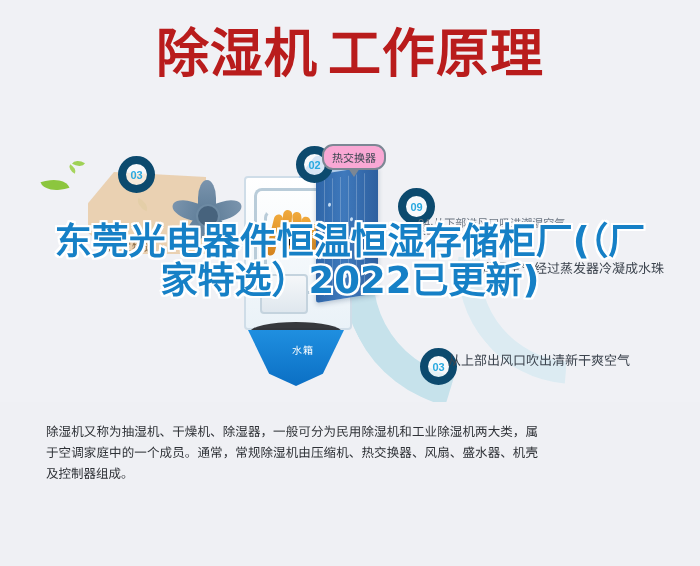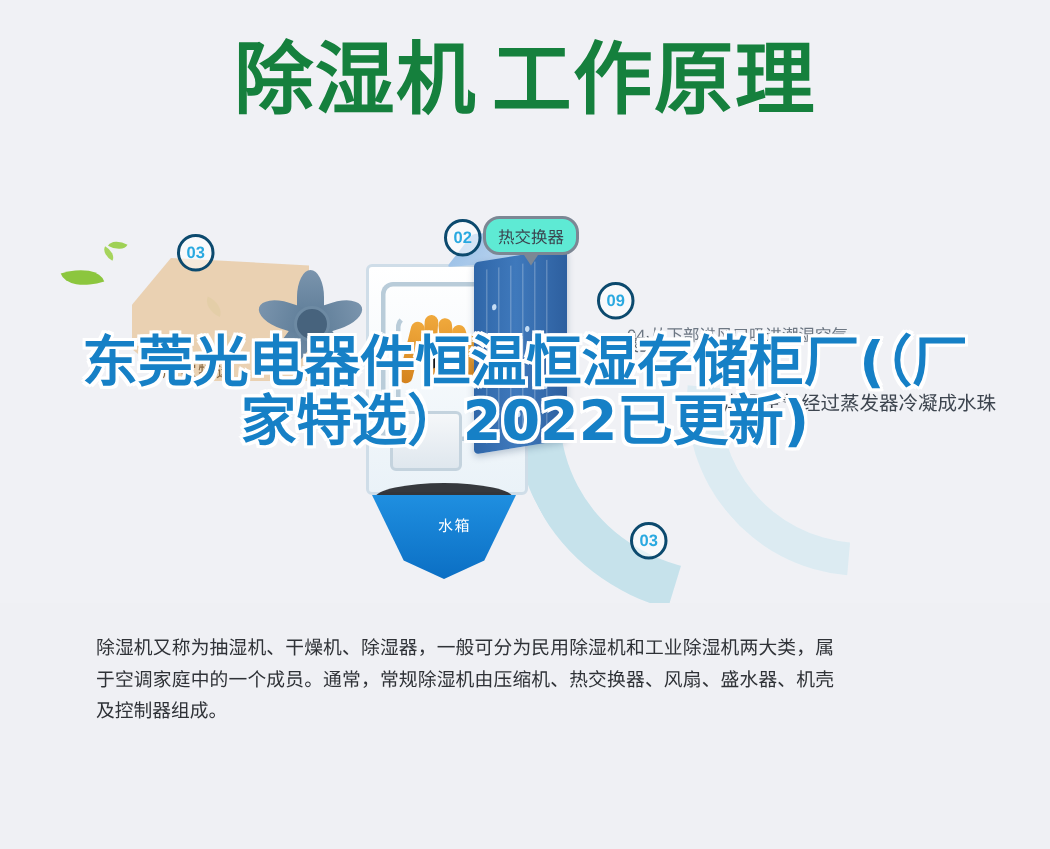--- a/index.html
+++ b/index.html
@@ -19,21 +19,21 @@
     background:#f0f1f5;
     overflow:hidden;
   }
   .hero-title{
     position:absolute;left:0;top:24px;width:700px;
     text-align:center;
     font-family:"DejaVu Sans","Liberation Sans",sans-serif;
     font-weight:700;
     font-size:53px;
     letter-spacing:1px;
-    color:#15803d;
+    color:#b91c1c;
     line-height:1.15;
     white-space:nowrap;
   }
   .hero-title .t2{margin-left:10px;}
 
   
   .swoosh{
     position:absolute;
     right:40px;top:118px;
     width:260px;height:230px;
@@ -161,34 +161,34 @@
     position:absolute;left:250px;top:322px;width:92px;height:20px;
     background:#16181c;border-radius:50%;opacity:.85;
   }
   .tank-label{
     position:absolute;left:292px;top:342px;font-size:10px;color:#ffffff;letter-spacing:1px;
   }
 
   
   .marker{
     position:absolute;width:21px;height:21px;border-radius:50%;
-    border:2px solid #0c4a6e;color:#2aa9e0;
+    border:8px solid #0c4a6e;color:#2aa9e0;
     font-size:11px;font-weight:700;
     display:flex;align-items:center;justify-content:center;
     background:rgba(255,255,255,.55);
   }
   .m03a{left:118px;top:156px;}
   .m02a{left:296px;top:146px;}
   .m01a{left:398px;top:188px;}
   .m03b{left:420px;top:348px;}
 
   .bubble{
     position:absolute;left:322px;top:144px;
     padding:3px 8px;border:2px solid #7c8794;border-radius:11px;
-    background:#5eead4;color:#3b4550;font-size:11px;white-space:nowrap;
+    background:#f9a8d4;color:#3b4550;font-size:11px;white-space:nowrap;
   }
   .bubble:after{
     content:"";position:absolute;left:24px;bottom:-9px;
     width:0;height:0;border-left:6px solid transparent;border-right:6px solid transparent;
     border-top:9px solid #7c8794;
   }
 
   
   .anno{
     position:absolute;color:#3d454f;font-size:13px;white-space:nowrap;
@@ -220,21 +220,20 @@
     word-break:break-all;
     pointer-events:none;
   }
 
   
   .copy{
     position:absolute;left:0;top:402px;width:584px;height:164px;
     background:#eff0f4;
     padding:20px 46px 0 46px;
     box-sizing:border-box;
-    margin-left:18px;
   }
   .copy p{
     margin:0 0 14px 0;
     font-size:12.5px;
     line-height:21px;
     color:#2f3237;
     text-align:justify;
   }
 </style>
 </head>
@@ -305,20 +304,21 @@
     <div class="marker m03a">03</div>
     <div class="marker m02a">02</div>
     <div class="marker m01a">09</div>
     <div class="marker m03b">03</div>
 
     <div class="bubble">热交换器</div>
 
     <div class="anno a01">干爽空气</div>
     <div class="anno-lbl">04 从下部进风口吸进潮湿空气</div>
     <div class="anno a02">02 潮湿空气经过蒸发器冷凝成水珠</div>
+    <div class="anno a03">从上部出风口吹出清新干爽空气</div>
 
     <div class="watermark">东莞光电器件恒温恒湿存储柜厂(（厂家特选）2022已更新)</div>
   </div>
 
   <div class="copy">
     <p>除湿机又称为抽湿机、干燥机、除湿器，一般可分为民用除湿机和工业除湿机两大类，属于空调家庭中的一个成员。通常，常规除湿机由压缩机、热交换器、风扇、盛水器、机壳及控制器组成。</p>
   </div>
 
 </div>
 

